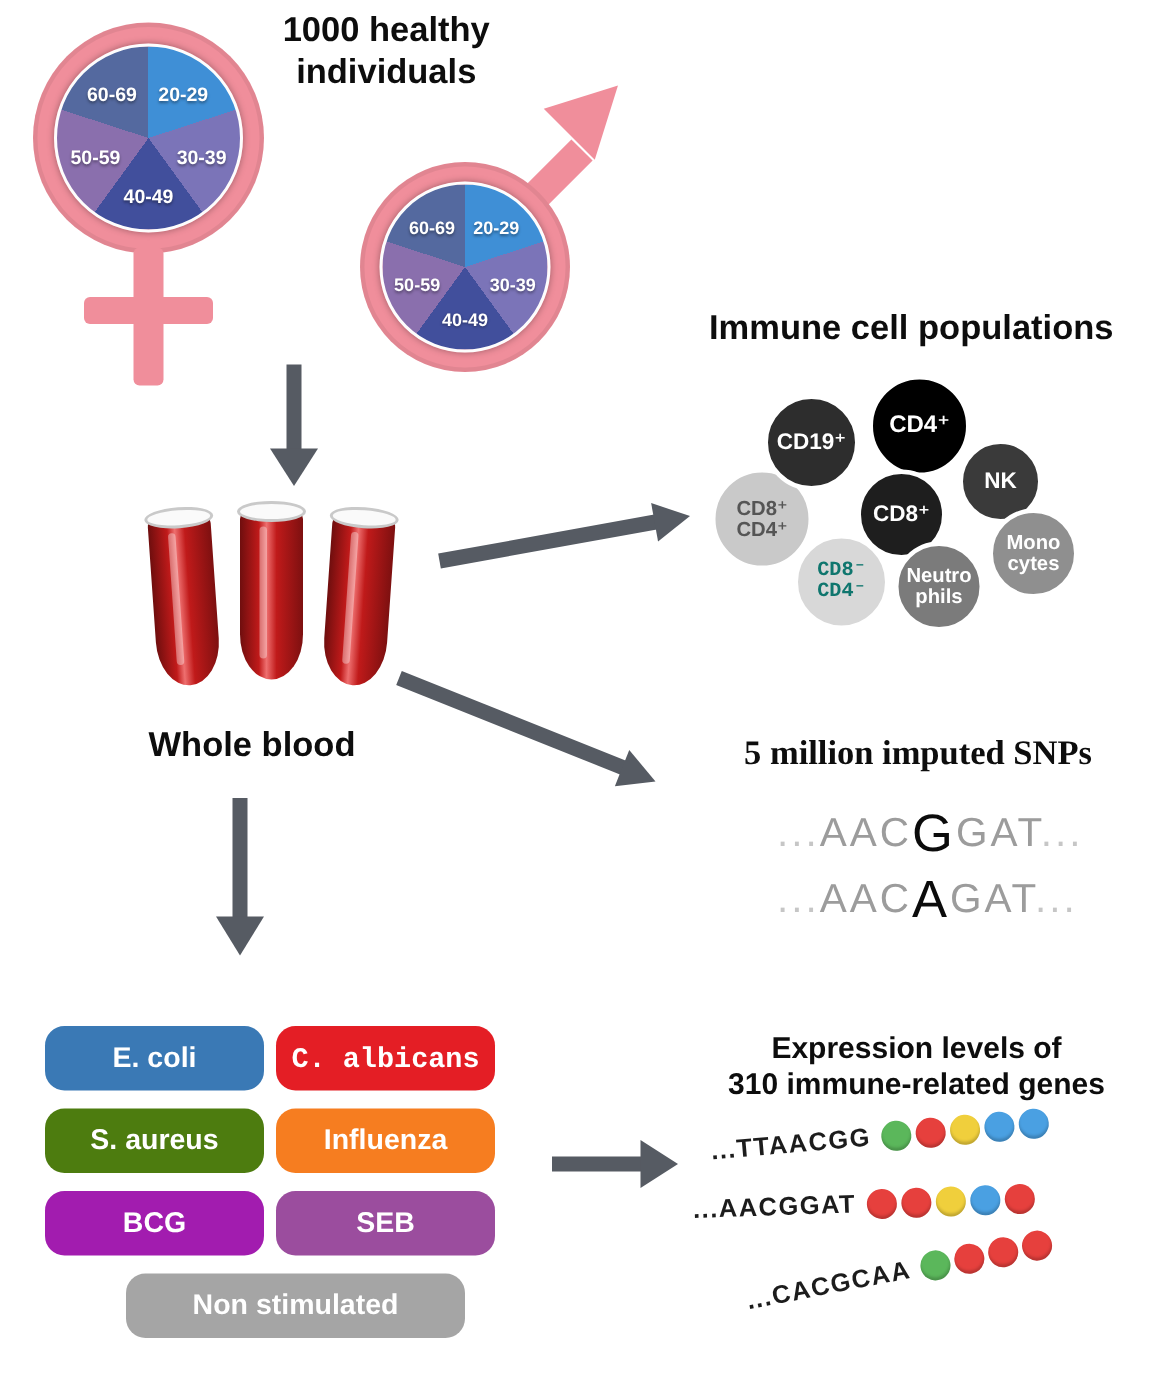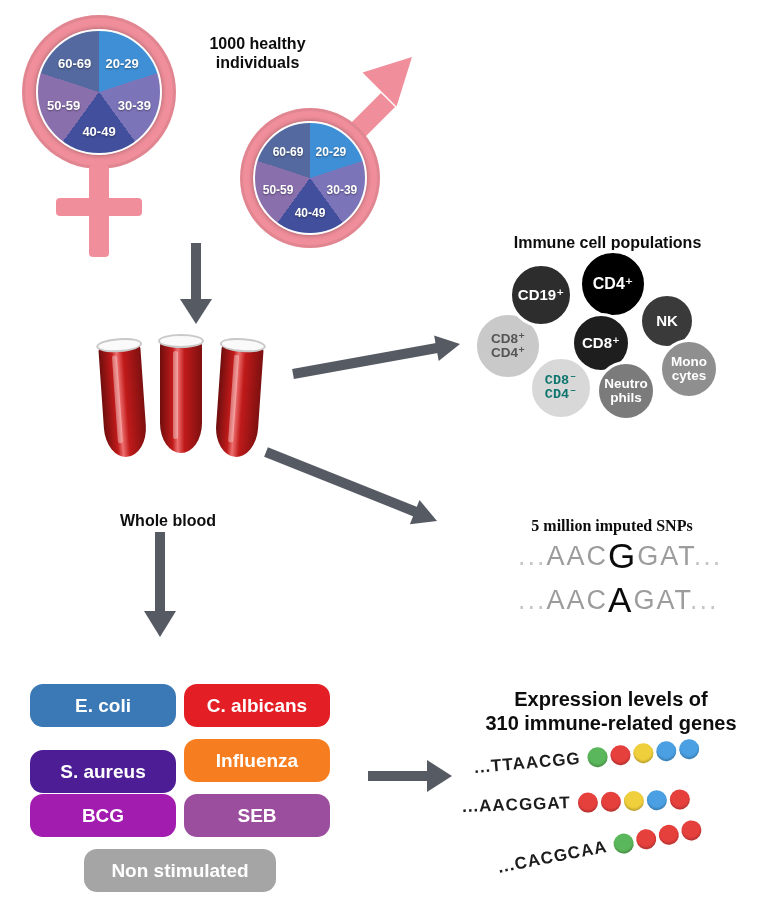--- a/index.html
+++ b/index.html
@@ -10,21 +10,21 @@
     --arrow:#565b63; --pink:#f08e9b;
   }
   .abs { position:absolute; }
   svg.overlay { position:absolute; left:0; top:0; pointer-events:none; }
   .arrow-line { stroke:var(--arrow); }
   .arrow-fill { fill:var(--arrow); }
   .pink-line { stroke:var(--pink); }
   .pink-fill { fill:var(--pink); }
 
   .fig-title { position:absolute; font-weight:bold; color:#0d0d0d; text-align:center; white-space:pre-line; line-height:1.2; }
-  .t20 { font-size:16px;margin-top:28px; }
+  .t20 { font-size:23px; }
 
   .ring { position:absolute; left:0; top:0; border-radius:50%; background:var(--pink); box-shadow: inset 0 0 0 3px rgba(0,0,0,0.06); }
   .pink-bar { position:absolute; background:var(--pink); border-radius:4px; }
   .pie { position:absolute; border-radius:50%; border:2px solid #fdfdfd; box-shadow:0 0 5px rgba(0,0,0,0.35); }
   .pie-label { position:absolute; transform:translate(-50%,-50%); color:#ffffff; font-weight:bold; font-size:13px; text-shadow:0 1px 2px rgba(0,0,0,0.4); white-space:nowrap; }
   .pie-sm .pie-label { font-size:12px; }
 
   .tube { position:absolute; width:42px; height:124px; }
   .tube-rim { position:absolute; left:-2px; top:0; width:46px; height:14px; border-radius:50%; background:#fafafa; border:2px solid #c9c9c9; z-index:2; }
   .tube-body { position:absolute; left:0; top:7px; width:42px; height:112px;
@@ -134,26 +134,26 @@
 
 <div class="fig-title t20" style="left:462px; top:488px; width:300px;font-family:Liberation Serif, serif;">5 million imputed SNPs</div>
 <div class="snp-seq" style="left:480px; top:536px;">
   <span class="snp-dots">...</span><span>AAC</span><span class="snp-var">G</span><span>GAT</span><span class="snp-dots">...</span>
 </div>
 <div class="snp-seq" style="left:480px; top:580px;">
   <span class="snp-dots">...</span><span>AAC</span><span class="snp-var">A</span><span>GAT</span><span class="snp-dots">...</span>
 </div>
 
 <div class="pill" style="left: 30px; top: 684px; background-color: rgb(58, 121, 181);">E. coli</div>
-<div class="pill" style="left: 184px; top: 684px; background-color: rgb(228, 30, 37);">C. albicans</div>
-<div class="pill" style="left: 30px; top: 739px; background-color: #4c1d95; margin-top: 11px;">S. aureus</div>
+<div class="pill" style="left: 184px; top: 684px; background-color: rgb(228, 30, 37); font-family: Liberation Mono, monospace;">C. albicans</div>
+<div class="pill" style="left: 30px; top: 739px; background-color: #4d7c0f;">S. aureus</div>
 <div class="pill" style="left: 184px; top: 739px; background-color: rgb(246, 125, 32);">Influenza</div>
 <div class="pill" style="left: 30px; top: 794px; background-color: #a21caf;">BCG</div>
 <div class="pill" style="left: 184px; top: 794px; background-color: rgb(155, 77, 158);">SEB</div>
-<div class="pill" style="left: 84px; top: 849px; width: 192px; background-color: rgb(165, 165, 165);">Non stimulated</div>
+<div class="pill" style="left: 84px; top: 849px; width: 226px; background-color: rgb(165, 165, 165);">Non stimulated</div>
 
 <div class="fig-title" style="left:455px; top:687px; width:312px; font-size:20px;">Expression levels of
 310 immune-related genes</div>
 <div class="gene-row" style="left:474px; top:758px; transform:rotate(-5deg);">
   <span class="gene-seq">...TTAACGG</span>
 <span class="bead" style="background-color: rgb(91, 183, 91);"></span>
     <span class="bead" style="background-color: rgb(230, 64, 61);"></span>
     <span class="bead" style="background-color: rgb(240, 207, 60);"></span>
     <span class="bead" style="background-color: rgb(74, 160, 226);"></span>
     <span class="bead" style="background-color: rgb(74, 160, 226);"></span>

